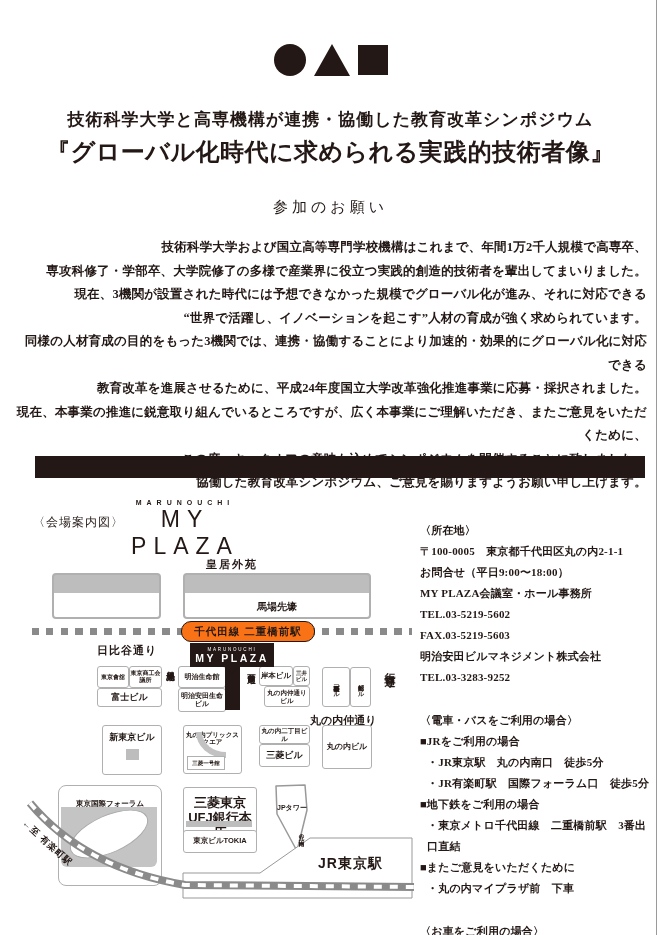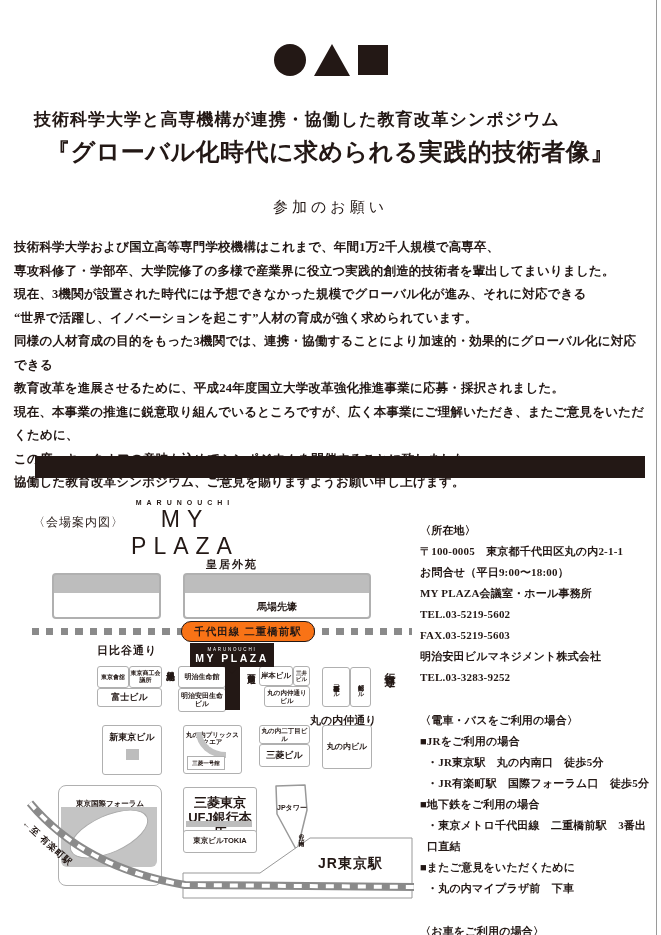--- a/index.html
+++ b/index.html
@@ -5,26 +5,26 @@
   html,body{margin:0;padding:0;background:#e8e8e8;}
   .page{position:relative;width:661px;height:935px;background:#ffffff;margin:0 auto;
         font-family:"Liberation Sans",sans-serif;color:#231815;overflow:hidden;}
   .scan-edge{position:absolute;right:4px;top:0;bottom:0;width:1px;background:#9a9a9a;}
 
   
   .shapes{position:absolute;top:44px;left:0;right:0;display:flex;justify-content:center;align-items:center;gap:8px;}
   .shp-circle{width:32px;height:32px;border-radius:50%;background:#231815;}
   .shp-triangle{width:0;height:0;border-left:18px solid transparent;border-right:18px solid transparent;border-bottom:32px solid #231815;}
   .shp-square{width:30px;height:30px;background:#231815;}
-  .subtitle{position:absolute;top:108px;left:0;right:0;text-align:left;font-size:17px;font-weight:700;letter-spacing:1px;padding-left:34px;}
+  .subtitle{position:absolute;top:108px;left:0;right:0;text-align:center;font-size:17px;font-weight:700;letter-spacing:1px;}
   .title{position:absolute;top:136px;left:0;right:0;text-align:center;font-size:24px;font-weight:900;letter-spacing:0.5px;}
   .request{position:absolute;top:198px;left:0;right:0;text-align:center;font-family:Liberation Serif, serif;font-size:15px;letter-spacing:4px;}
 
   
-  .bodytext{position:absolute;top:236px;left:14px;right:14px;text-align:left;
+  .bodytext{position:absolute;top:236px;left:14px;right:14px;text-align:right;
             font-family:"Liberation Serif",serif;font-size:12.5px;font-weight:600;line-height:23.5px;letter-spacing:0.2px;}
 
   
   .bar{position:absolute;top:456px;left:35px;width:610px;height:22px;background:#231815;}
 
   
   .venue-caption{position:absolute;top:514px;left:33px;font-family:"Liberation Serif",serif;font-size:12px;letter-spacing:1px;}
   .logo{position:absolute;top:499px;left:110px;width:150px;text-align:center;}
   .logo .lg-top{font-size:7px;letter-spacing:5px;font-weight:600;}
   .logo .lg-main{font-size:23px;letter-spacing:7px;font-weight:400;margin-top:0px;}

